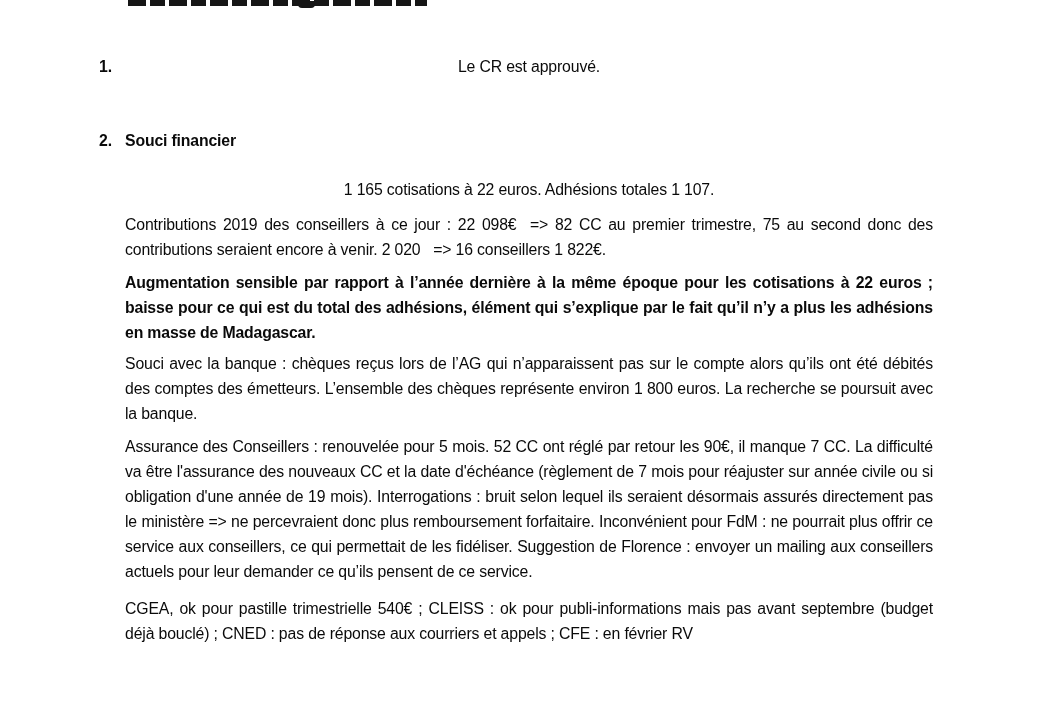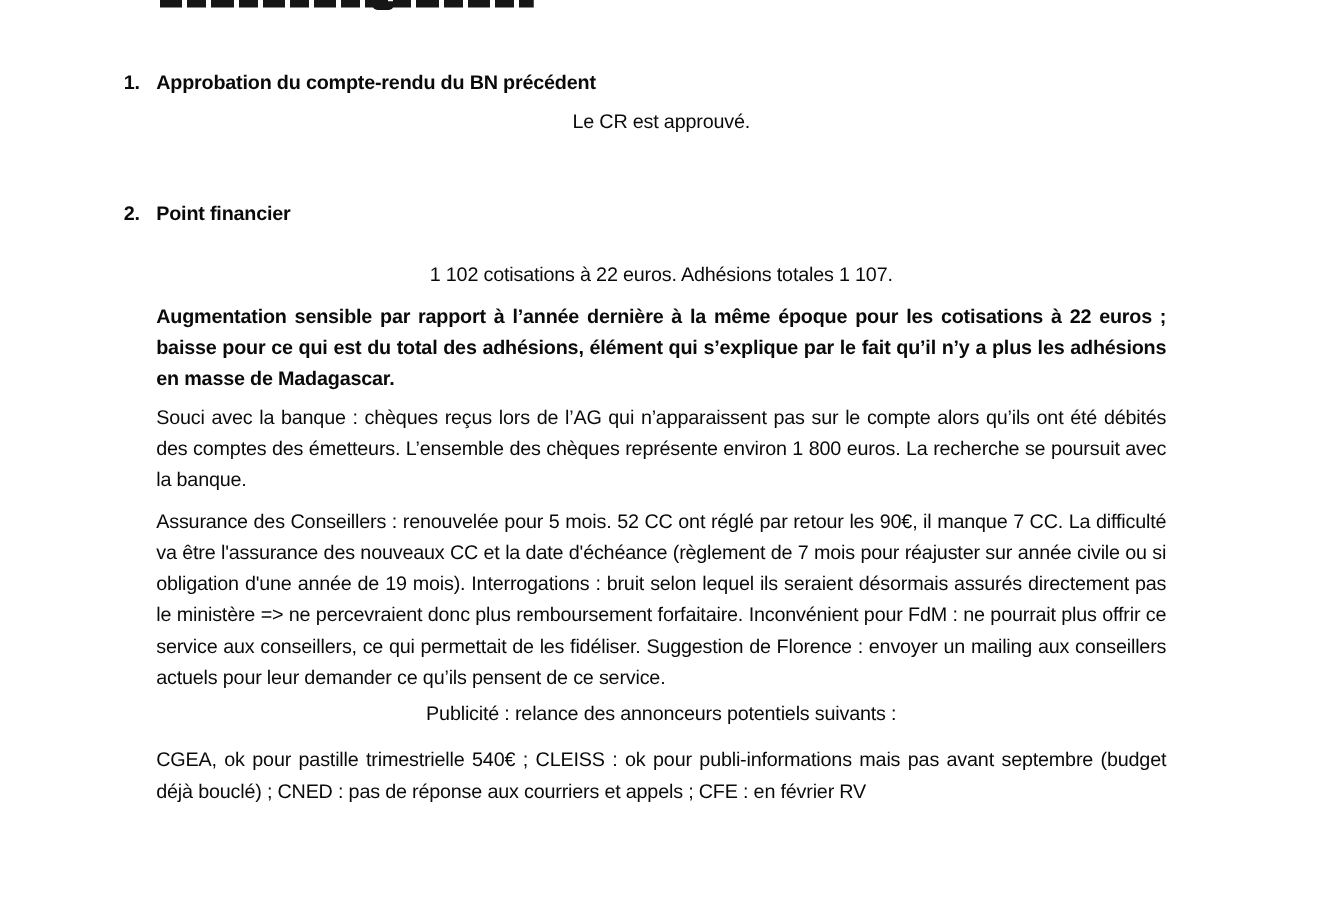--- a/index.html
+++ b/index.html
@@ -67,26 +67,26 @@
   [data-name="paragraph-publicite"]        { margin-top: 4px;  }
   [data-name="paragraph-annonceurs"]       { margin-top: 12px; }
 </style>
 </head>
 <body>
 
 <div class="page" data-name="document-page">
   <div class="clipped-line" data-name="clipped-top-text-artifact"></div>
   <div class="content" data-name="document-content">
       <div class="section" data-name="section-approbation">
-        <div class="heading" data-name="section-heading-approbation"><span class="num" data-name="section-number">1.</span><span class="title" data-name="section-title">Approbation du compte-rendu du BN précédent</span></div>
+        <div class="heading" data-name="section-heading-approbation"><span class="num" data-name="section-number">1.</span></div>
         <div class="para" data-name="paragraph-cr-approuve"><span data-name="text-segment">Le CR est approuvé.</span></div>
       </div>
       <div class="section" data-name="section-point-financier">
-        <div class="heading" data-name="section-heading-point-financier"><span class="num" data-name="section-number">2.</span><span class="title" data-name="section-title">Point financier</span></div>
-        <div class="para" data-name="paragraph-cotisations"><span data-name="text-segment">1 102 cotisations à 22 euros. Adhésions totales 1 107.</span></div>
+        <div class="heading" data-name="section-heading-point-financier"><span class="num" data-name="section-number">2.</span><span class="title" data-name="section-title">Souci financier</span></div>
+        <div class="para" data-name="paragraph-cotisations"><span data-name="text-segment">1 165 cotisations à 22 euros. Adhésions totales 1 107.</span></div>
+        <div class="para justify" data-name="paragraph-contributions"><span data-name="text-segment">Contributions 2019 des conseillers à ce jour : 22 098€&nbsp;&nbsp;=&gt; 82 CC au premier trimestre, 75 au second donc des contributions seraient encore à venir. 2 020&nbsp;&nbsp;&nbsp;=&gt; 16 conseillers 1 822€.</span></div>
         <div class="para justify" data-name="paragraph-augmentation"><span data-name="text-segment">Augmentation sensible par rapport à l’année dernière à la même époque pour les cotisations à 22 euros ; baisse pour ce qui est du total des adhésions, élément qui s’explique par le fait qu’il n’y a plus les adhésions en masse de Madagascar.</span></div>
         <div class="para justify" data-name="paragraph-souci-banque"><span class="b" data-name="bold-text-segment">Souci avec la banque</span><span data-name="text-segment"> : chèques reçus lors de l’AG qui n’apparaissent pas sur le compte alors qu’ils ont été débités des comptes des émetteurs. L’ensemble des chèques représente environ 1 800 euros. La recherche se poursuit avec la banque.</span></div>
         <div class="para justify" data-name="paragraph-assurance"><span class="b" data-name="bold-text-segment">Assurance des Conseillers</span><span data-name="text-segment"> : renouvelée pour 5 mois. 52 CC ont réglé par retour les 90€, il manque 7 CC. La difficulté va être l'assurance des nouveaux CC et la date d'échéance (règlement de 7 mois pour réajuster sur année civile ou si obligation d'une année de 19 mois). Interrogations : bruit selon lequel ils seraient désormais assurés directement pas le ministère =&gt; ne percevraient donc plus remboursement forfaitaire. Inconvénient pour FdM : ne pourrait plus offrir ce service aux conseillers, ce qui permettait de les fidéliser. Suggestion de Florence : envoyer un mailing aux conseillers actuels pour leur demander ce qu’ils pensent de ce service.</span></div>
-        <div class="para" data-name="paragraph-publicite"><span class="b" data-name="bold-text-segment">Publicité</span><span data-name="text-segment"> : relance des annonceurs potentiels suivants :</span></div>
         <div class="para justify" data-name="paragraph-annonceurs"><span class="b" data-name="bold-text-segment">CGEA,</span><span data-name="text-segment"> ok pour pastille trimestrielle 540€ ; </span><span class="b" data-name="bold-text-segment">CLEISS</span><span data-name="text-segment"> : ok pour publi-informations mais pas avant septembre (budget déjà bouclé) ; </span><span class="b" data-name="bold-text-segment">CNED</span><span data-name="text-segment"> : pas de réponse aux courriers et appels ; </span><span class="b" data-name="bold-text-segment">CFE</span><span data-name="text-segment"> : en février RV</span></div>
       </div>
     </div>
 </div>
 
 </body></html>

